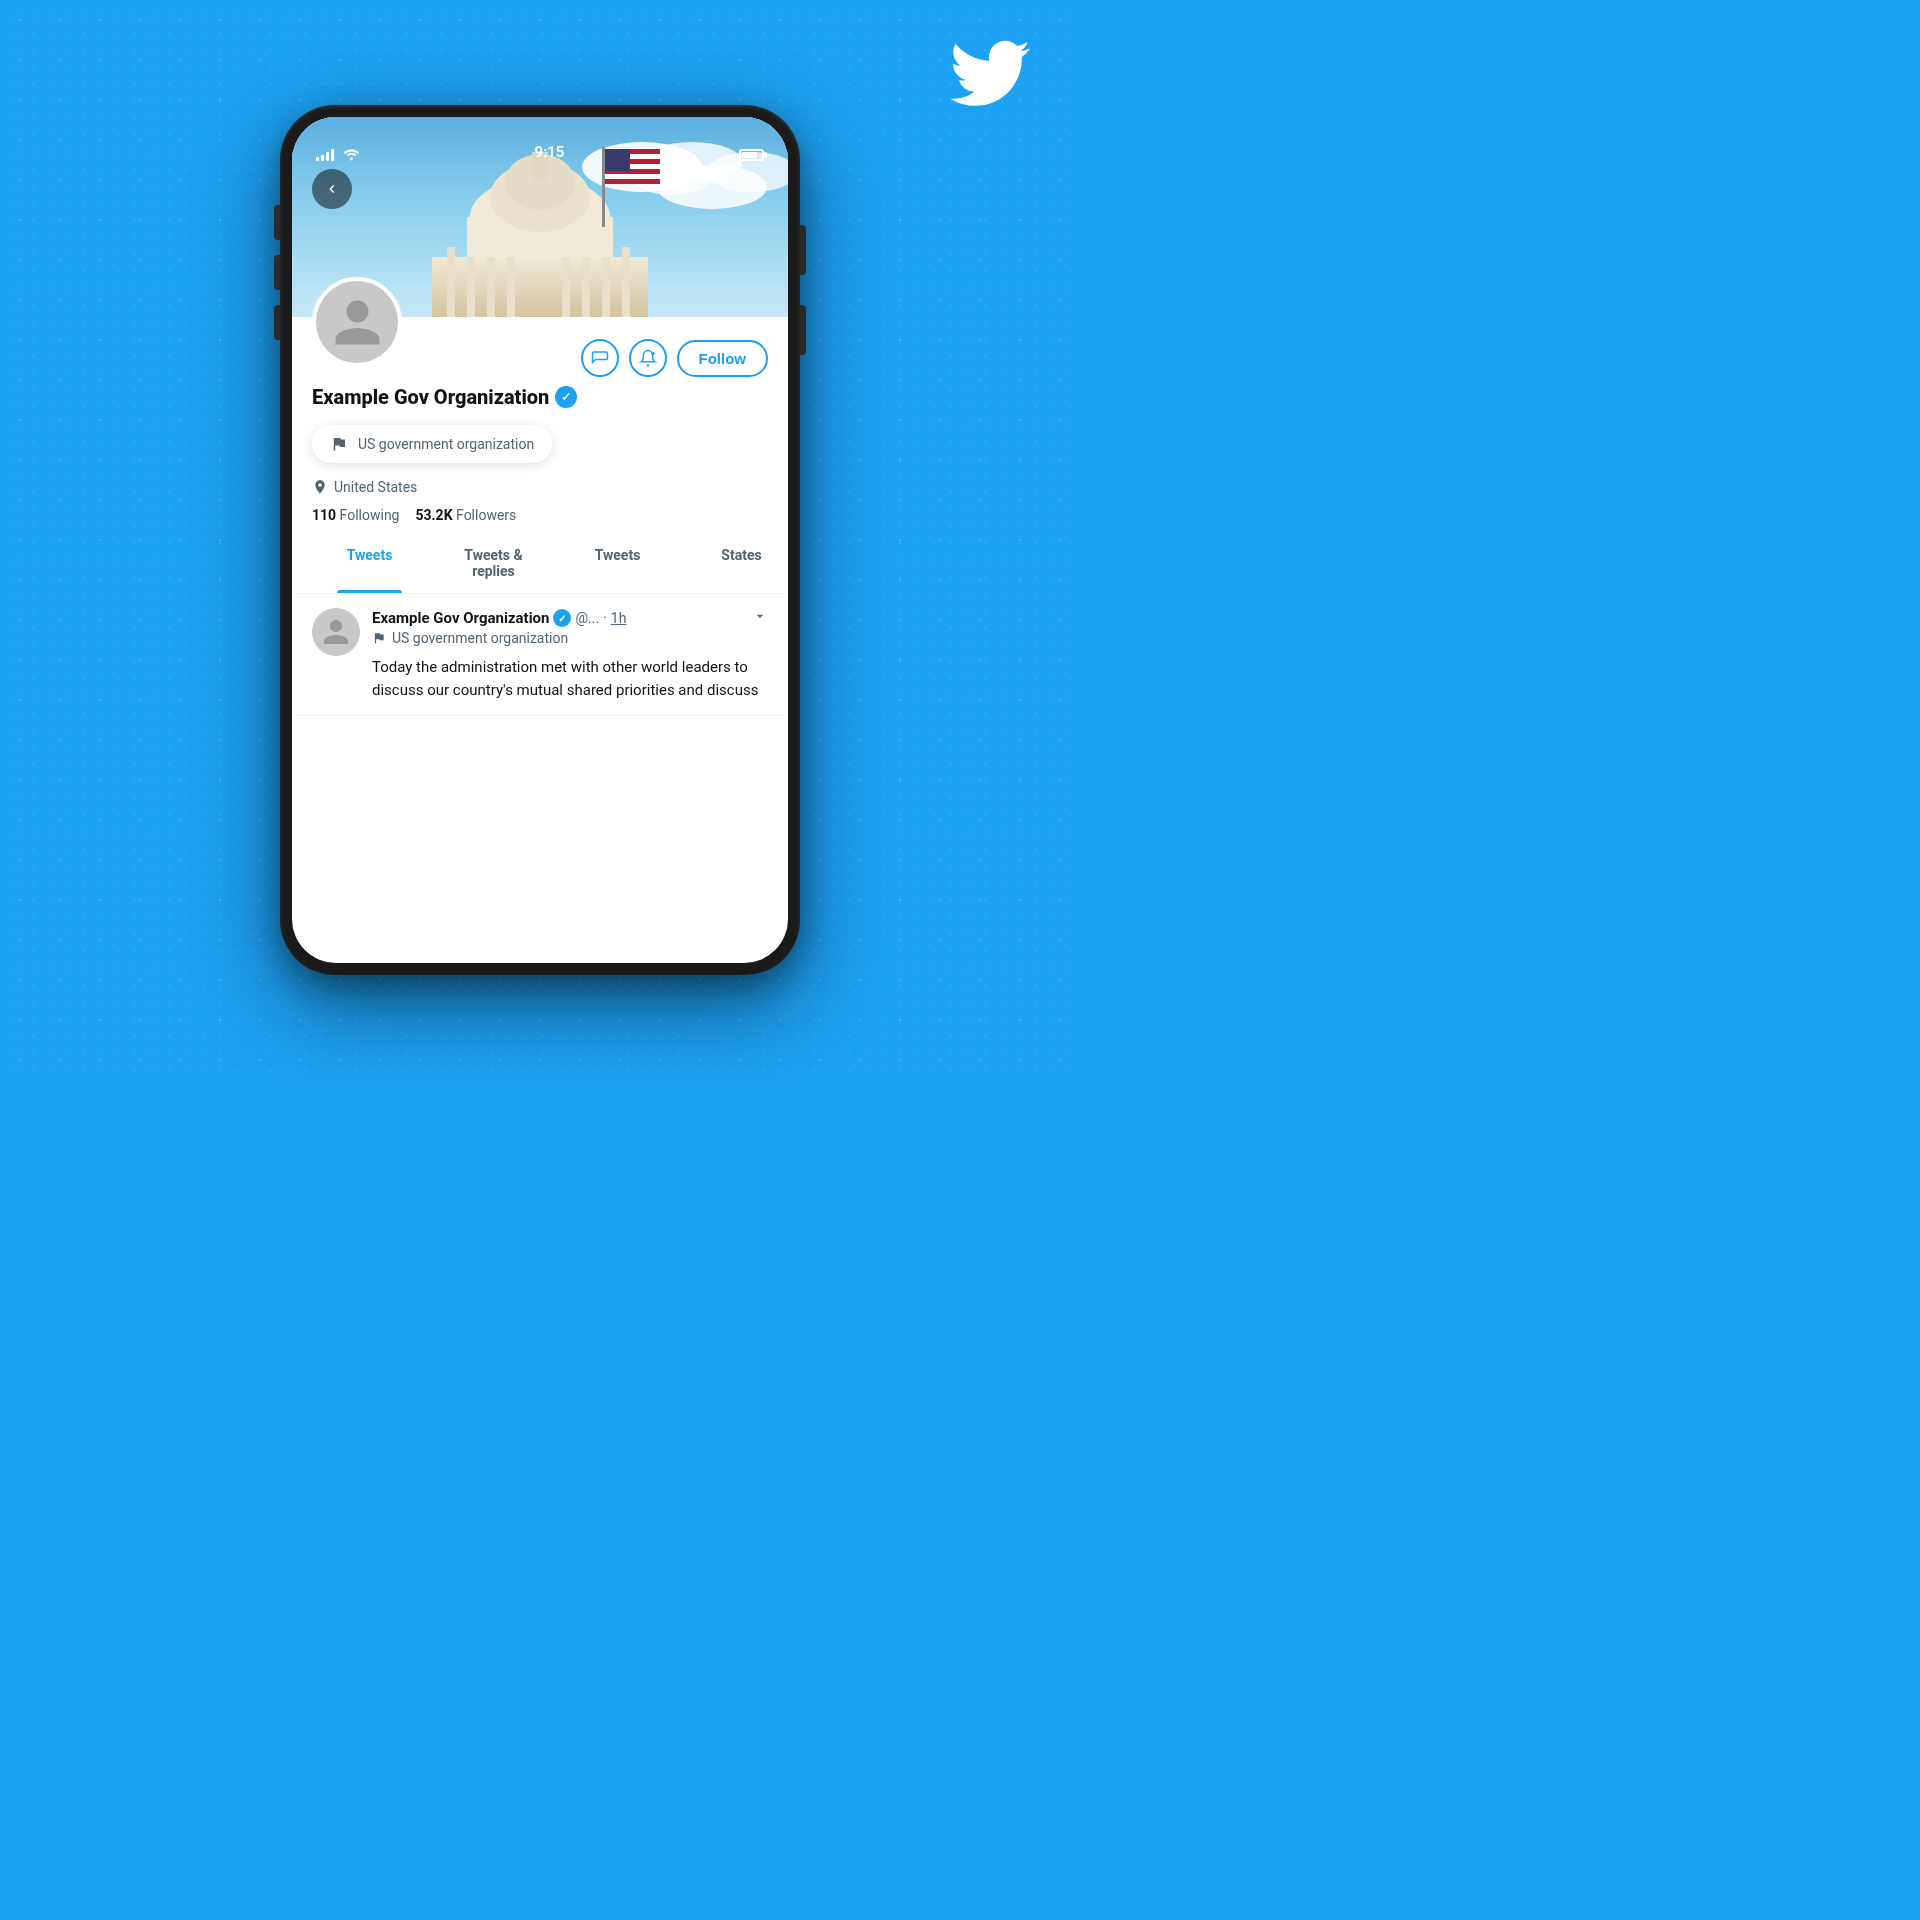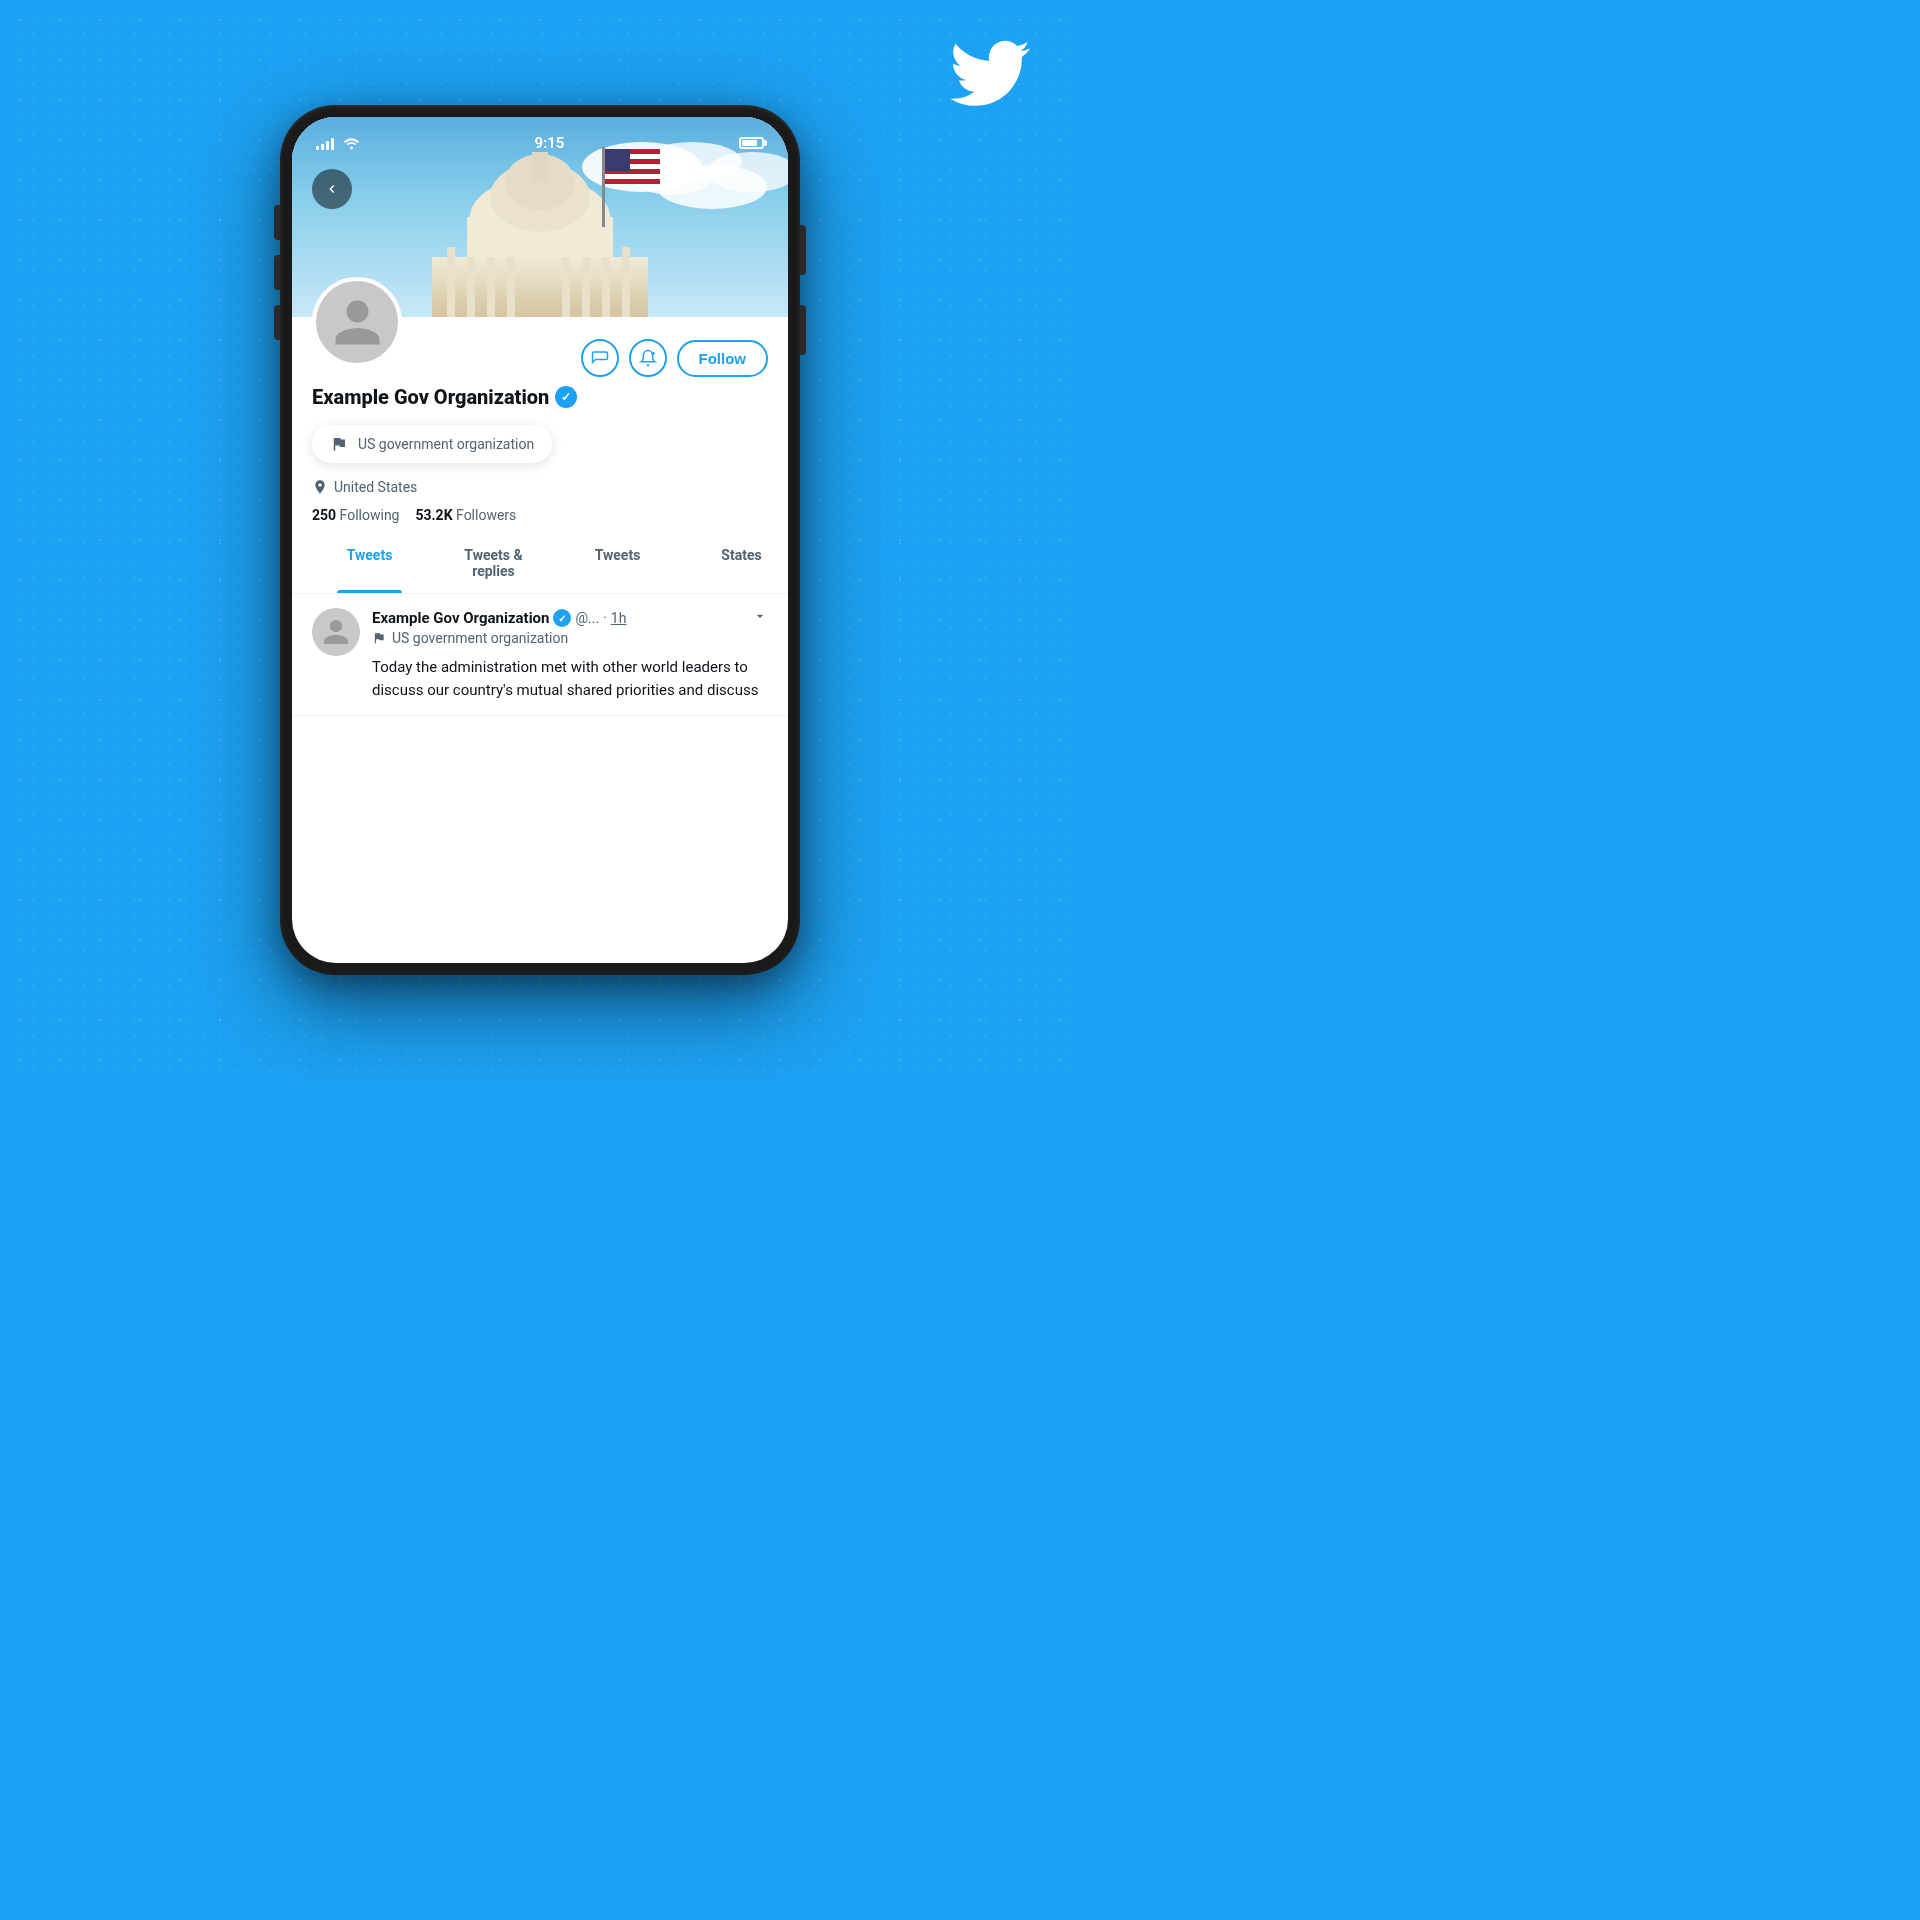--- a/index.html
+++ b/index.html
@@ -94,21 +94,21 @@
 
     
     .status-bar {
       position: absolute;
       top: 0;
       left: 0;
       right: 0;
       height: 44px;
       z-index: 10;
       display: flex;
-      align-items: center;
+      align-items: flex-end;
       justify-content: space-between;
       padding: 8px 24px 0;
       color: white;
     }
 
     .status-left {
       display: flex;
       align-items: center;
       gap: 5px;
     }
@@ -581,21 +581,21 @@
 
         <div class="location-row">
           <svg width="16" height="16" viewBox="0 0 24 24" fill="#536471">
             <path d="M12 2C8.13 2 5 5.13 5 9c0 5.25 7 13 7 13s7-7.75 7-13c0-3.87-3.13-7-7-7zm0 9.5c-1.38 0-2.5-1.12-2.5-2.5s1.12-2.5 2.5-2.5 2.5 1.12 2.5 2.5-1.12 2.5-2.5 2.5z"></path>
           </svg>
           <span>United States</span>
         </div>
 
         <div class="stats-row">
           <span>
-            <span class="stat-number">250</span>
+            <span class="stat-number">110</span>
             <span> <span>Following</span></span>
           </span>
           <span>
             <span class="stat-number">53.2K</span>
             <span> <span>Followers</span></span>
           </span>
         </div>
 
         <div class="tabs">
           <div class="tab active">Tweets</div>

